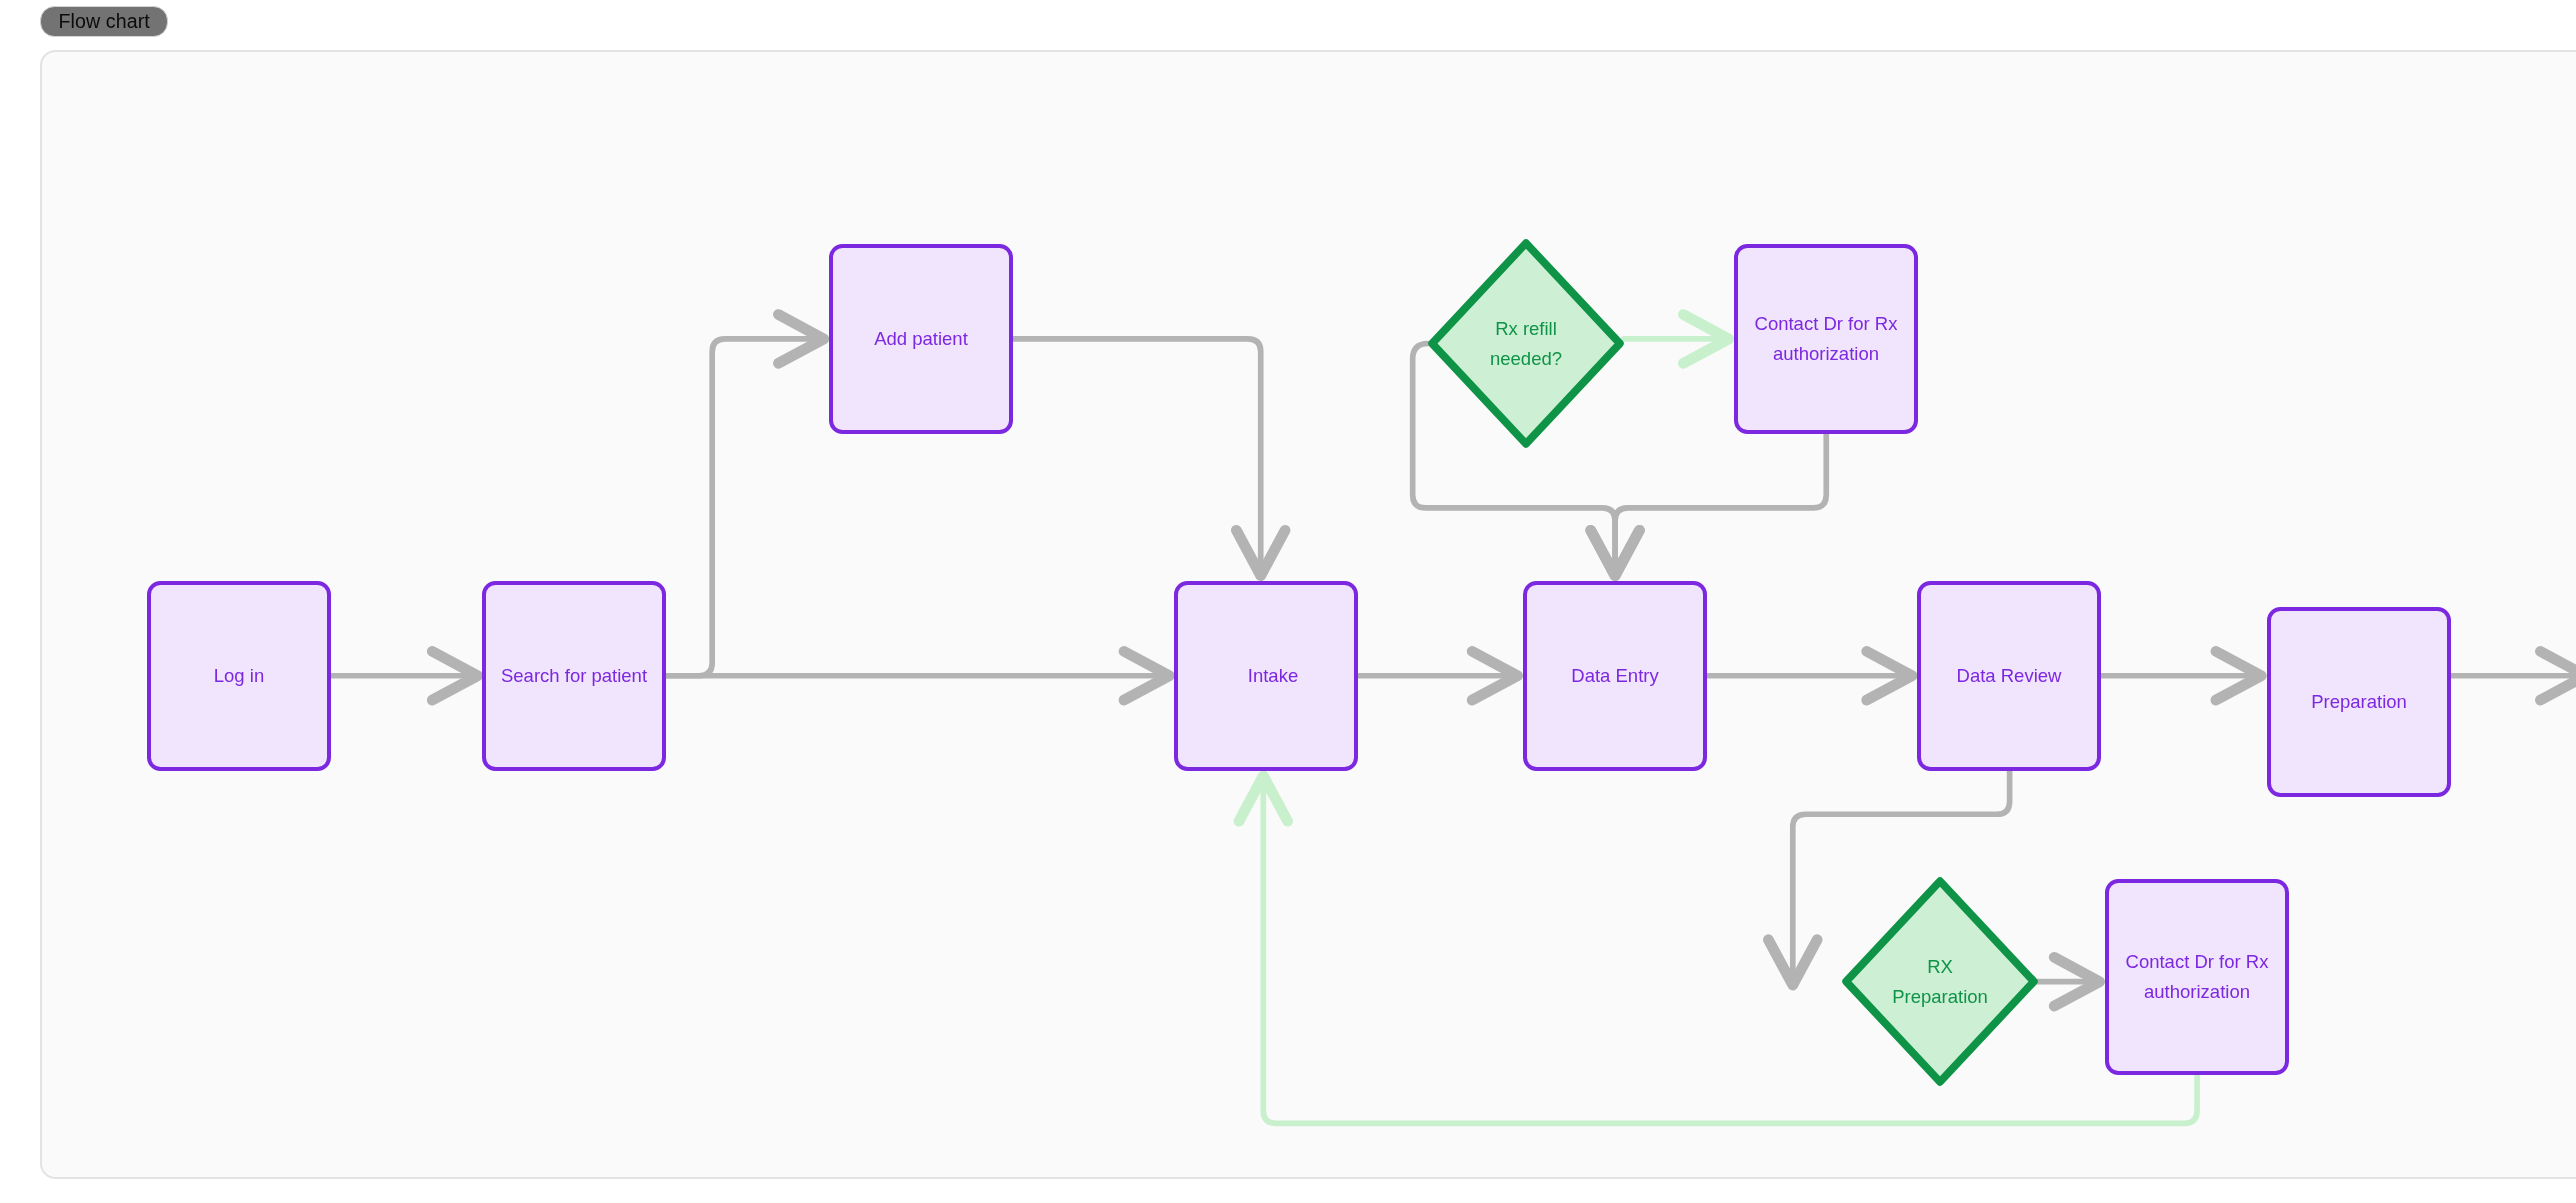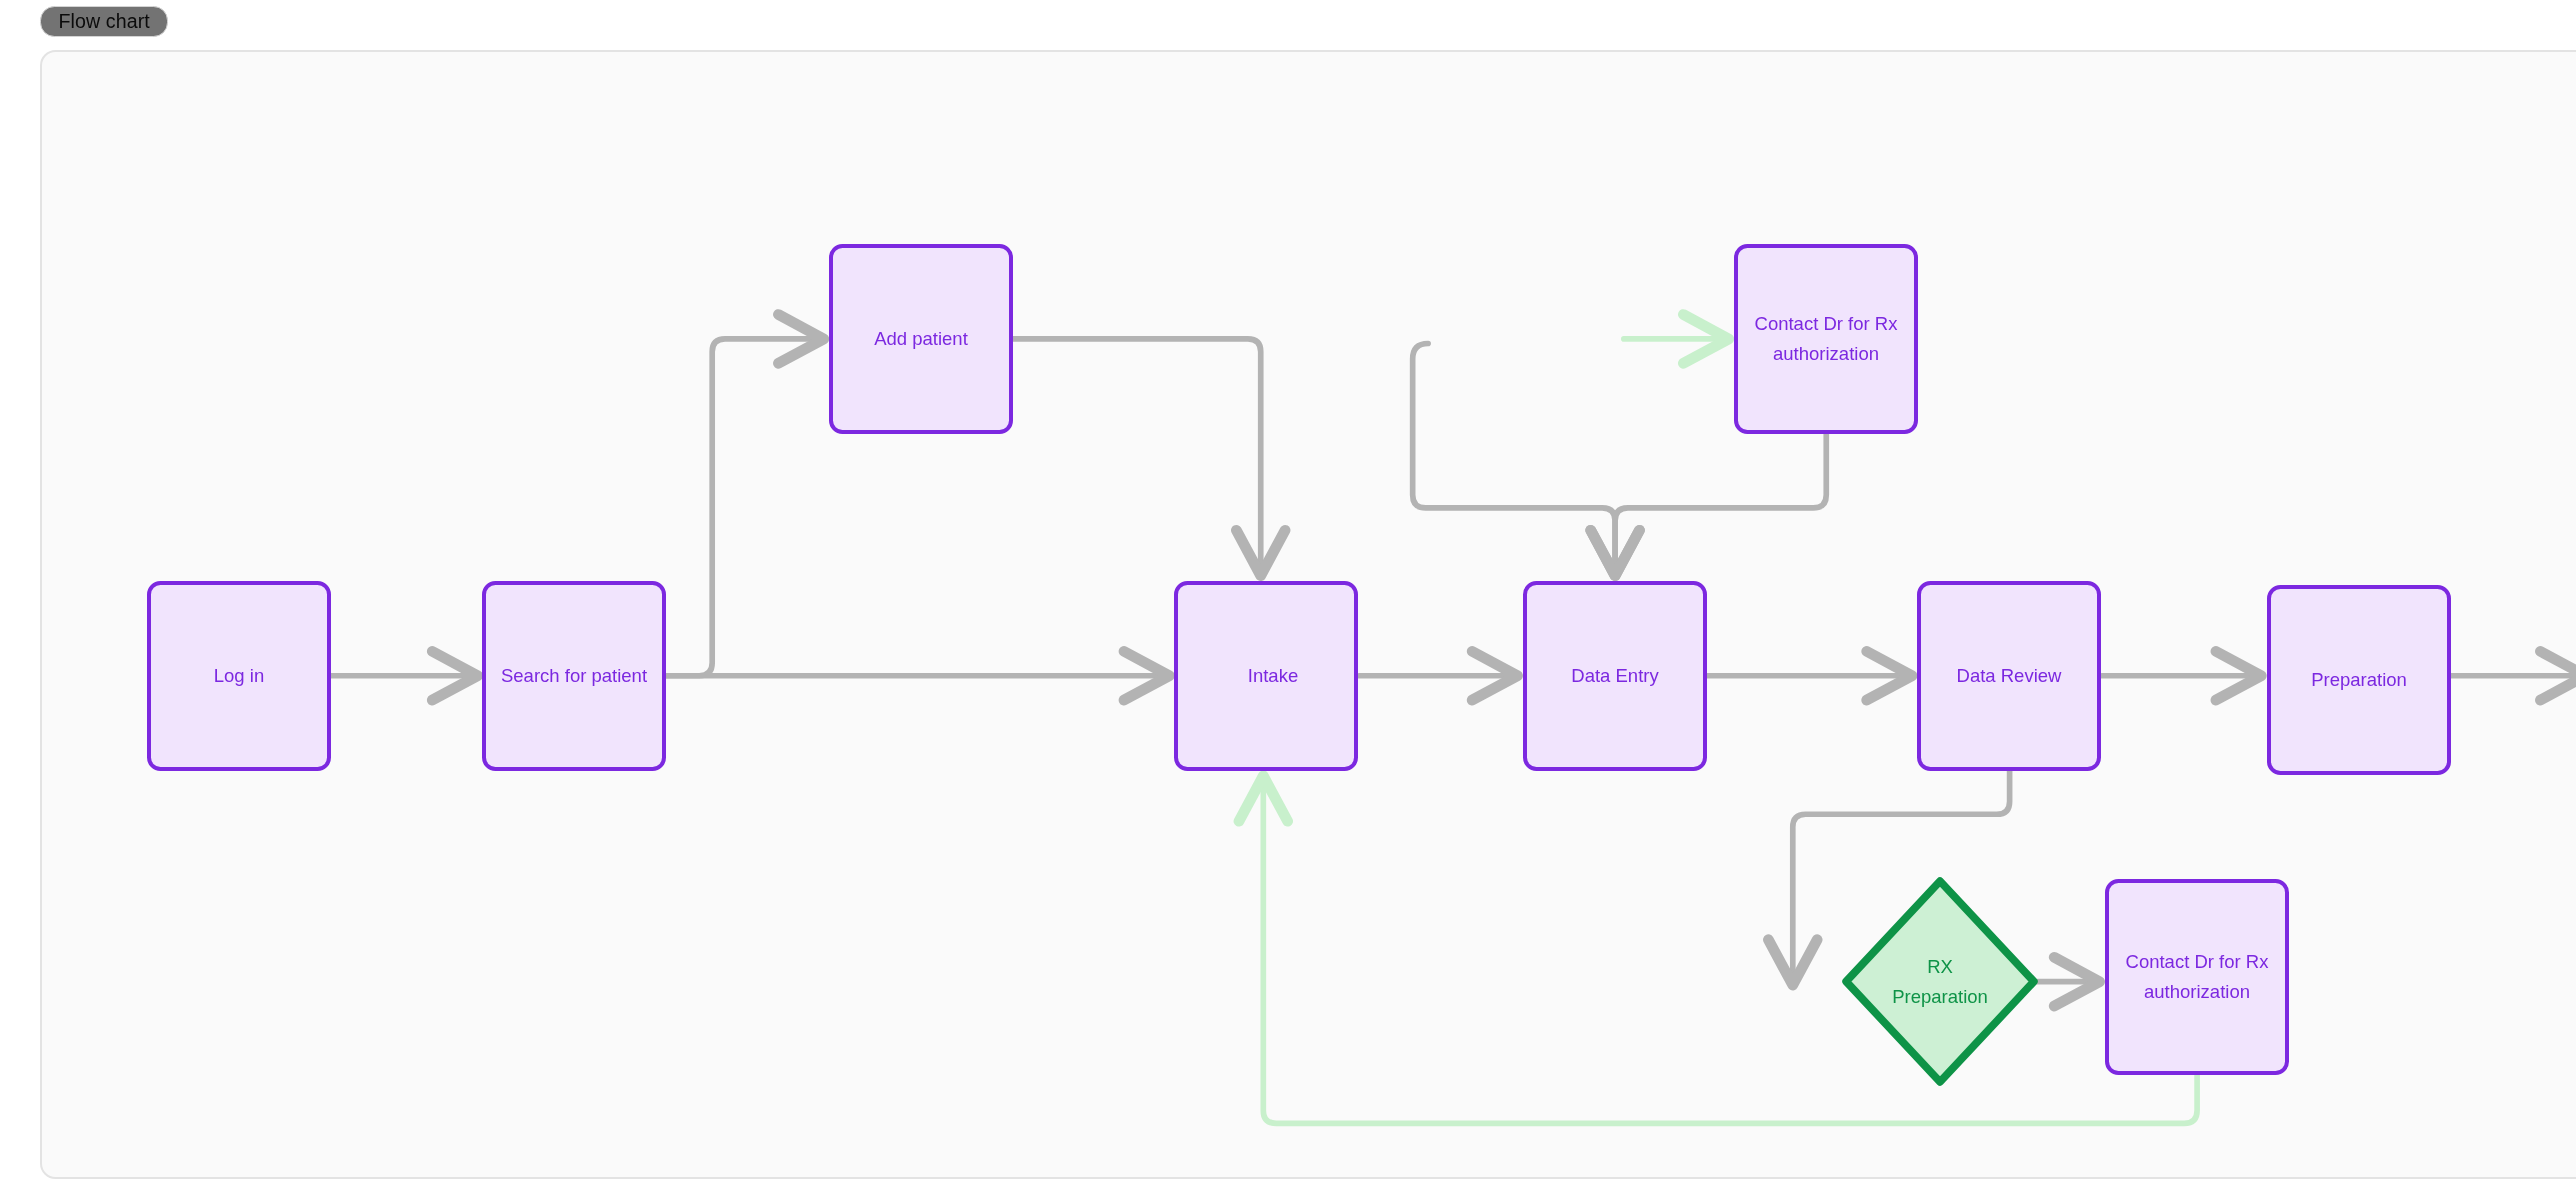--- a/index.html
+++ b/index.html
@@ -180,24 +180,30 @@
     </div>
 
     <div class="node box" style="left:1481px;top:529px;width:184px;height:190px;">
       <span class="label">Data Entry</span>
     </div>
 
     <div class="node box" style="left:1875px;top:529px;width:184px;height:190px;">
       <span class="label">Data Review</span>
     </div>
 
-    <div class="node box" style="left:2225px;top:533px;width:184px;height:190px;">
+    <div class="node box" style="left:2225px;top:555px;width:184px;height:190px;">
       <span class="label">Preparation</span>
     </div>
 
+    <div class="node diamond" style="left:1386px;top:187px;width:196px;height:209px;">
+      <svg class="dshape" viewBox="0 0 380 406" preserveAspectRatio="none">
+        <polygon points="190,8 372,203 190,398 8,203" fill="#cdf0d4" stroke="#0e9347" stroke-width="15" stroke-linejoin="round"></polygon>
+      </svg>
+      <span class="label" style="max-width:113px;">Rx refill needed?</span>
+    </div>
 
     <div class="node box" style="left:1692px;top:192px;width:184px;height:190px;">
       <span class="label" style="max-width:144px;">Contact Dr for Rx authorization</span>
     </div>
 
     <div class="node diamond" style="left:1800px;top:825px;width:196px;height:209px;">
       <svg class="dshape" viewBox="0 0 380 406" preserveAspectRatio="none">
         <polygon points="190,8 372,203 190,398 8,203" fill="#cdf0d4" stroke="#0e9347" stroke-width="15" stroke-linejoin="round"></polygon>
       </svg>
       <span class="label" style="max-width:98px;">RX Preparation</span>

